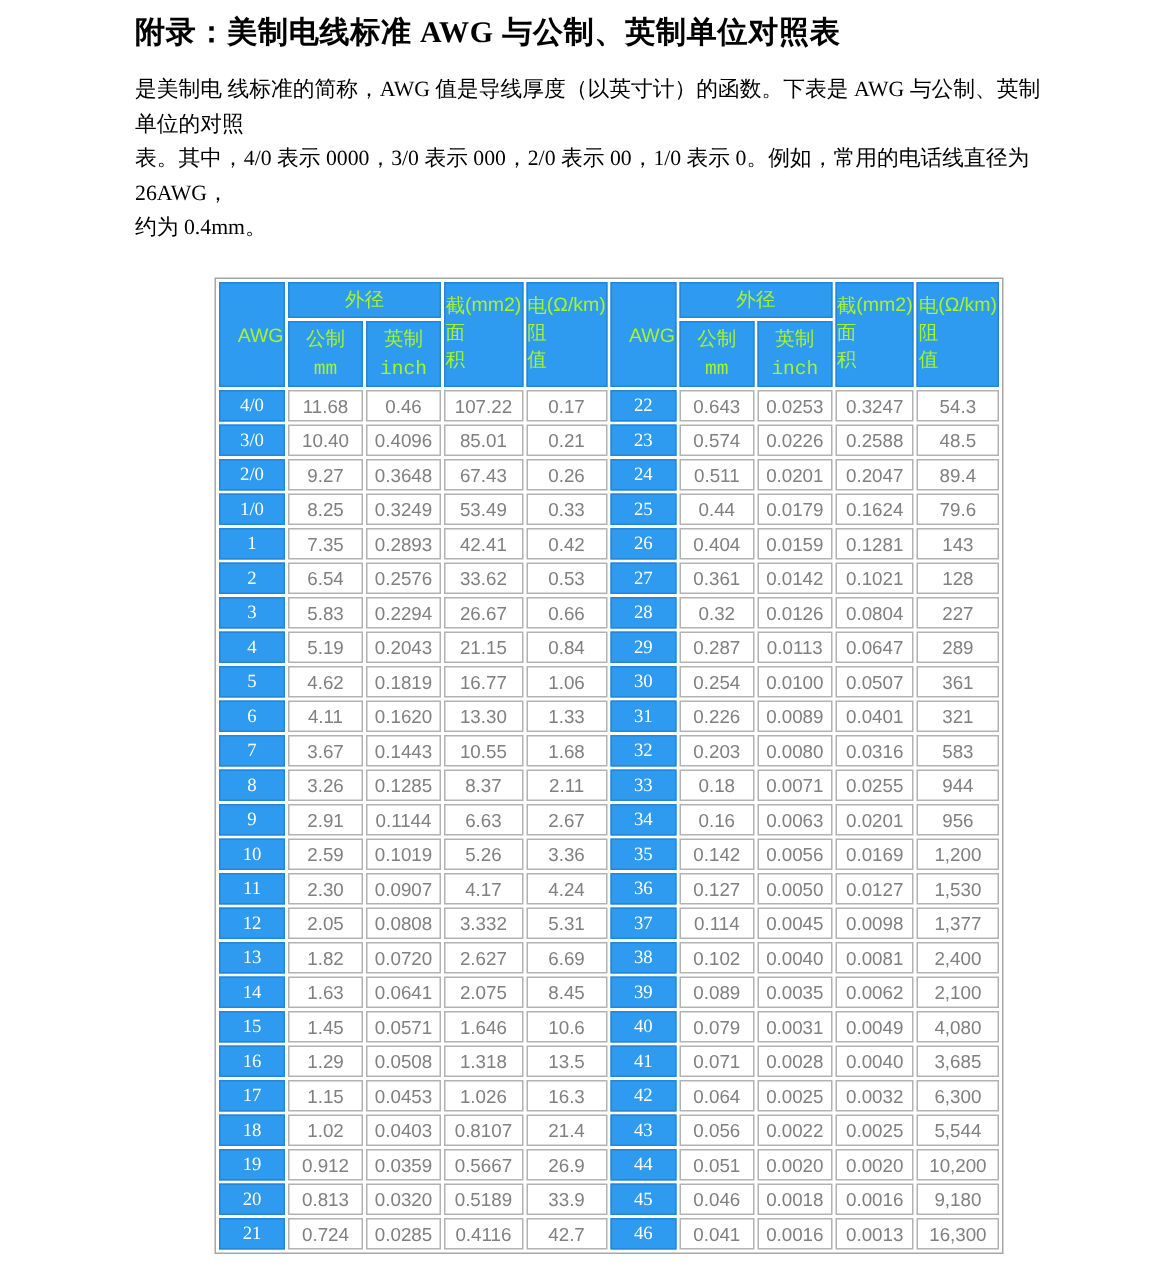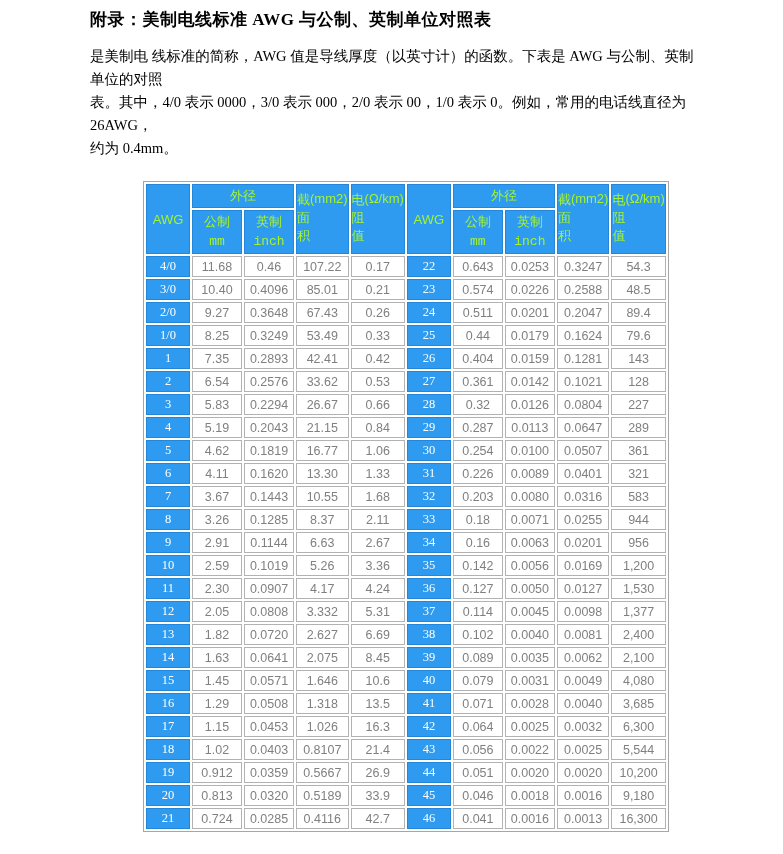--- a/index.html
+++ b/index.html
@@ -6,21 +6,21 @@
   html, body { background: #ffffff; }
   body {
     width: 783px; height: 854px;
     font-family: "Liberation Serif", "DejaVu Serif", serif;
     color: #000000;
     overflow: hidden;
   }
   .page { padding: 8px 0 0 90px; width: 783px; }
 
   .doc-title {
-    font-size: 17px;
+    font-size: 20px;
     font-weight: bold;
     letter-spacing: 0.5px;
     margin-bottom: 14px;
   }
 
   .intro { width: 615px; font-size: 14.5px; line-height: 23px; }
   .intro .line { white-space: normal; }
   .intro .line.first { text-indent: 56px; }
 
   .awg-table-wrap { margin-top: 21px; margin-left: 53px; }
@@ -38,21 +38,21 @@
   }
   
   .awg-table th {
     background: #2e9bf0;
     border: 1px solid #2386d8;
     color: #a6f42e;
     font-size: 13px;
     font-weight: normal;
     padding: 2px 0;
   }
-  th.col-awg { width: 44px; }
+  th.col-awg { width: 44px; text-align: right; }
   th.col-data { width: 50px; }
   tr.h1 th { height: 24px; }
   tr.h2 th { height: 42px; font-family: Liberation Mono, monospace; }
   th .stack {
     display: flex; flex-direction: row;
     justify-content: space-between;
     height: 62px; padding: 3px 0;
   }
   th .two-line { display: block; line-height: 19px; }
 

